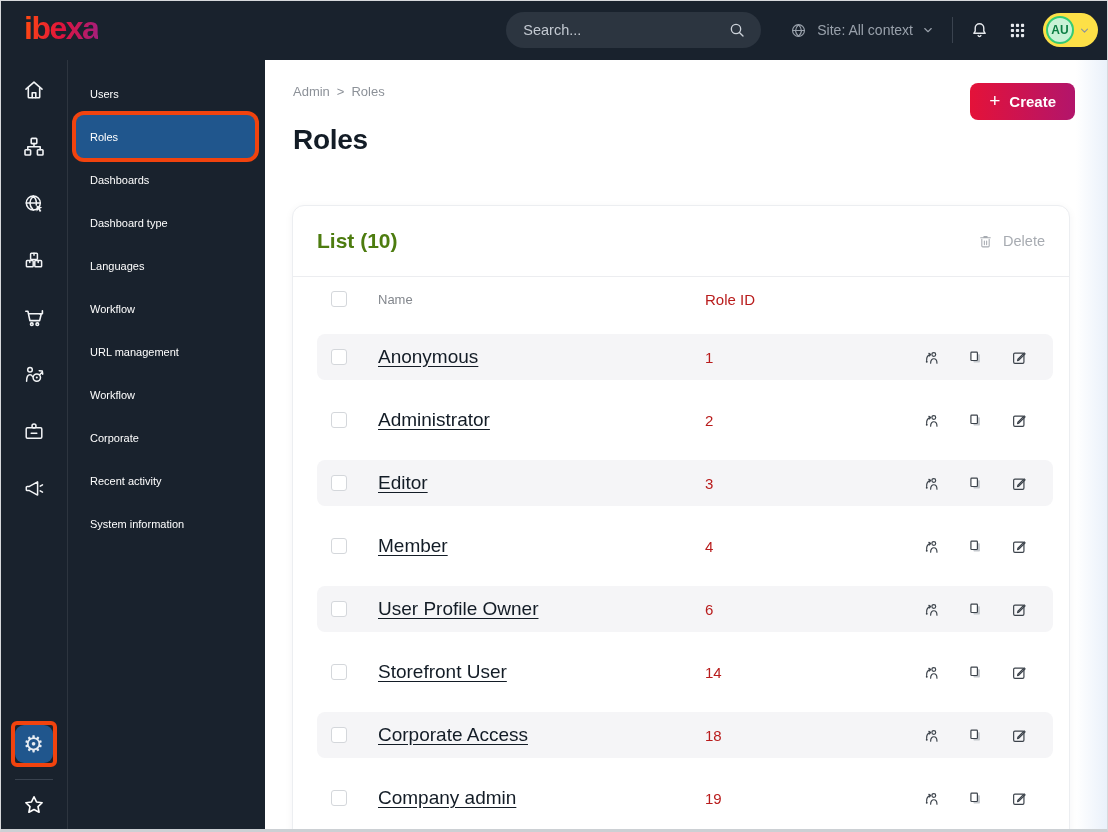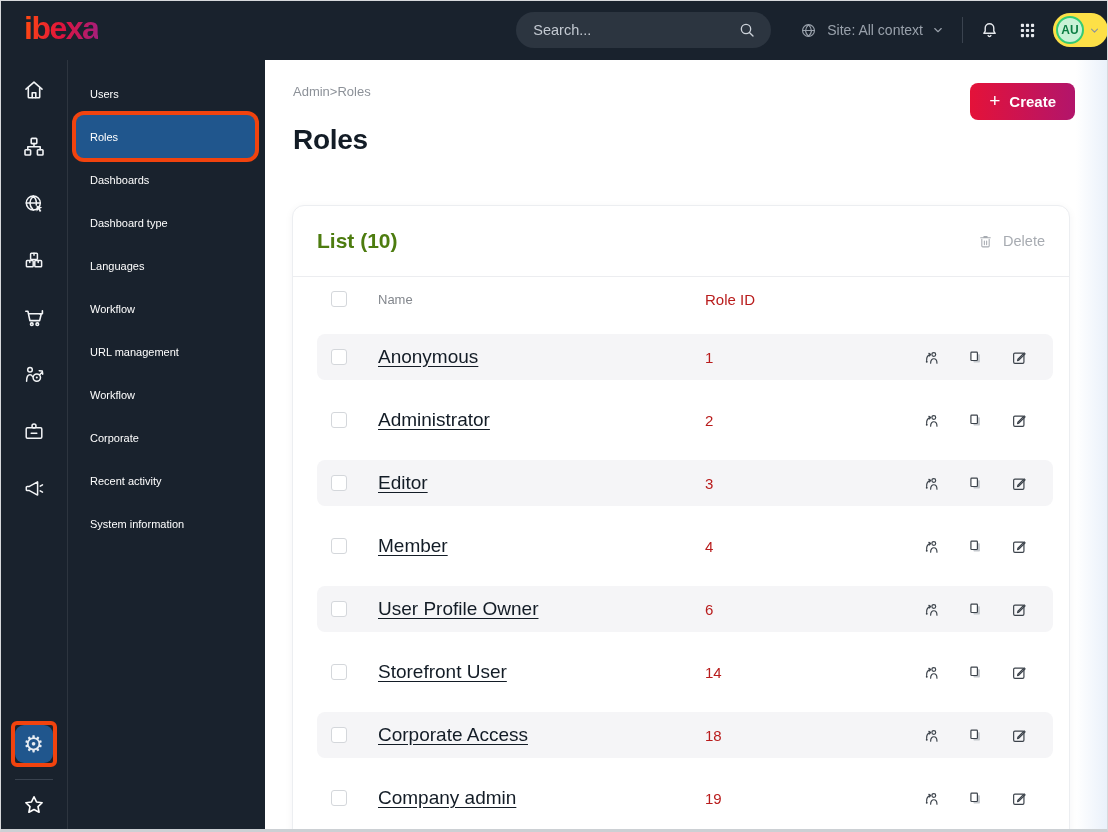--- a/index.html
+++ b/index.html
@@ -8,21 +8,21 @@
     font-family:"Liberation Sans", sans-serif;
     background:#fff; position:relative; overflow:hidden;
     color:#131c26;
   }
   .frame { position:absolute; inset:0; border:1px solid #d7d9dc; border-bottom:3px solid #ccd0d4; pointer-events:none; z-index:99; }
 
   
   .topbar {
     position:absolute; top:0; left:0; width:1108px; height:60px;
     background:#19222d; display:flex; align-items:center;
-    padding:0 0 0 24px; z-index:5;
+    padding:0 10px 0 24px; z-index:5;
   }
   .logo {
     font-size:32px; font-weight:800; letter-spacing:-1.5px; line-height:1;
     background:linear-gradient(100deg,#ff4713 5%,#e0133c 50%,#a81e78 95%);
     -webkit-background-clip:text; background-clip:text; color:transparent;
     padding-bottom:4px;
   }
   .search-pill {
     margin-left:auto; width:255px; height:36px; border-radius:18px;
     background:#2c3540; display:flex; align-items:center; padding:0 14px 0 17px;
@@ -79,21 +79,21 @@
     background:#20568d; border-radius:8px; margin:0 10px 0 8px; padding-left:14px;
     box-shadow:0 0 0 4px #f1430e;
   }
 
   
   .main { position:absolute; top:60px; left:265px; right:0; bottom:0; background:#fff; }
   .main::after {
     content:""; position:absolute; top:0; right:0; bottom:0; width:32px;
     background:linear-gradient(90deg, rgba(233,240,250,0), #e9f0fa); pointer-events:none;
   }
-  .breadcrumb { position:absolute; left:28px; top:24px; font-size:13px; color:#8c9198; display:flex; gap:0; }
+  .breadcrumb { position:absolute; left:28px; top:24px; font-size:13px; color:#8c9198; display:flex; gap:7px; }
   .breadcrumb .crumb { cursor:pointer; }
   .create-btn {
     position:absolute; right:33px; top:23px; height:37px; padding:0 19px;
     border:none; border-radius:8px; cursor:pointer;
     background:linear-gradient(90deg,#e41239,#b2156b);
     color:#fff; font-size:15px; font-weight:600; font-family:inherit;
     display:flex; align-items:center; gap:9px;
   }
   .create-btn .plus { font-size:19px; font-weight:300; line-height:1; margin-top:-2px; }
   .page-title { position:absolute; left:28px; top:64px; font-size:28px; font-weight:800; color:#131c26; letter-spacing:-.3px; }

